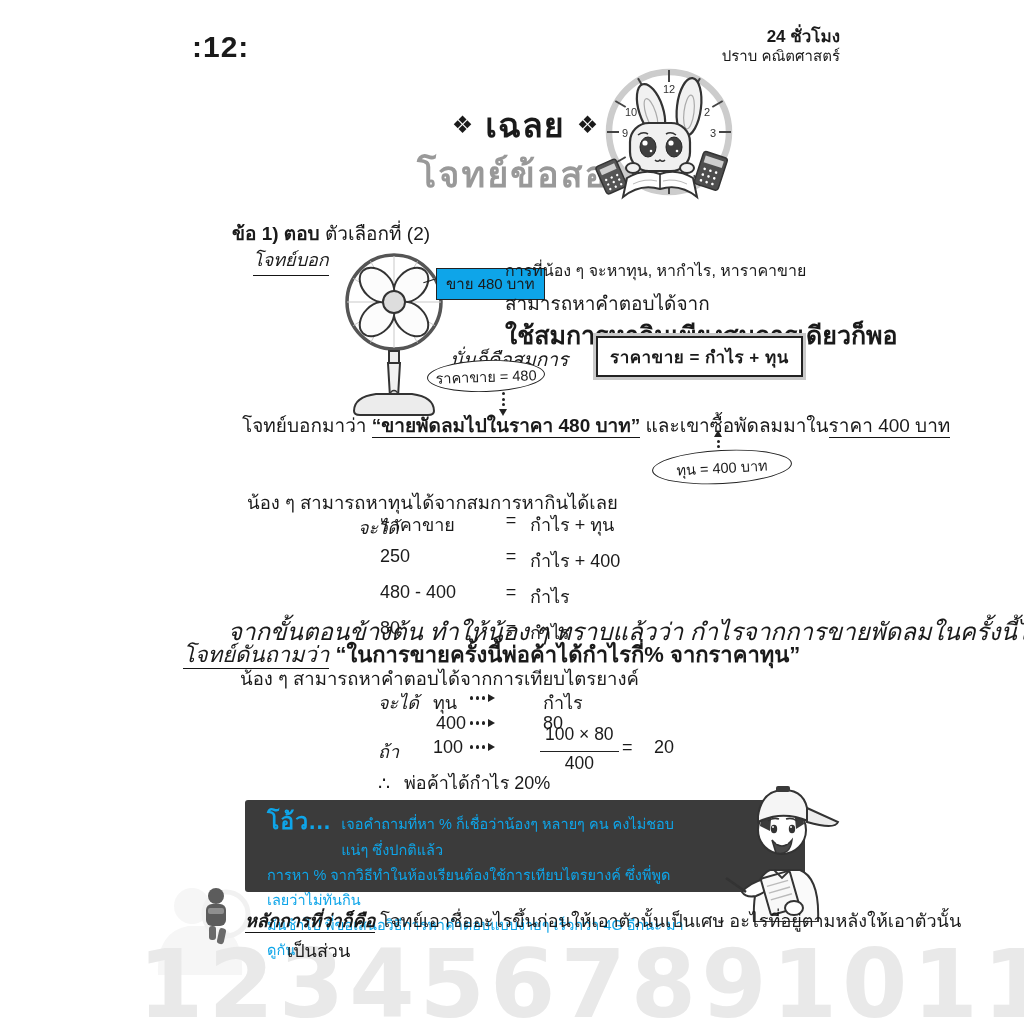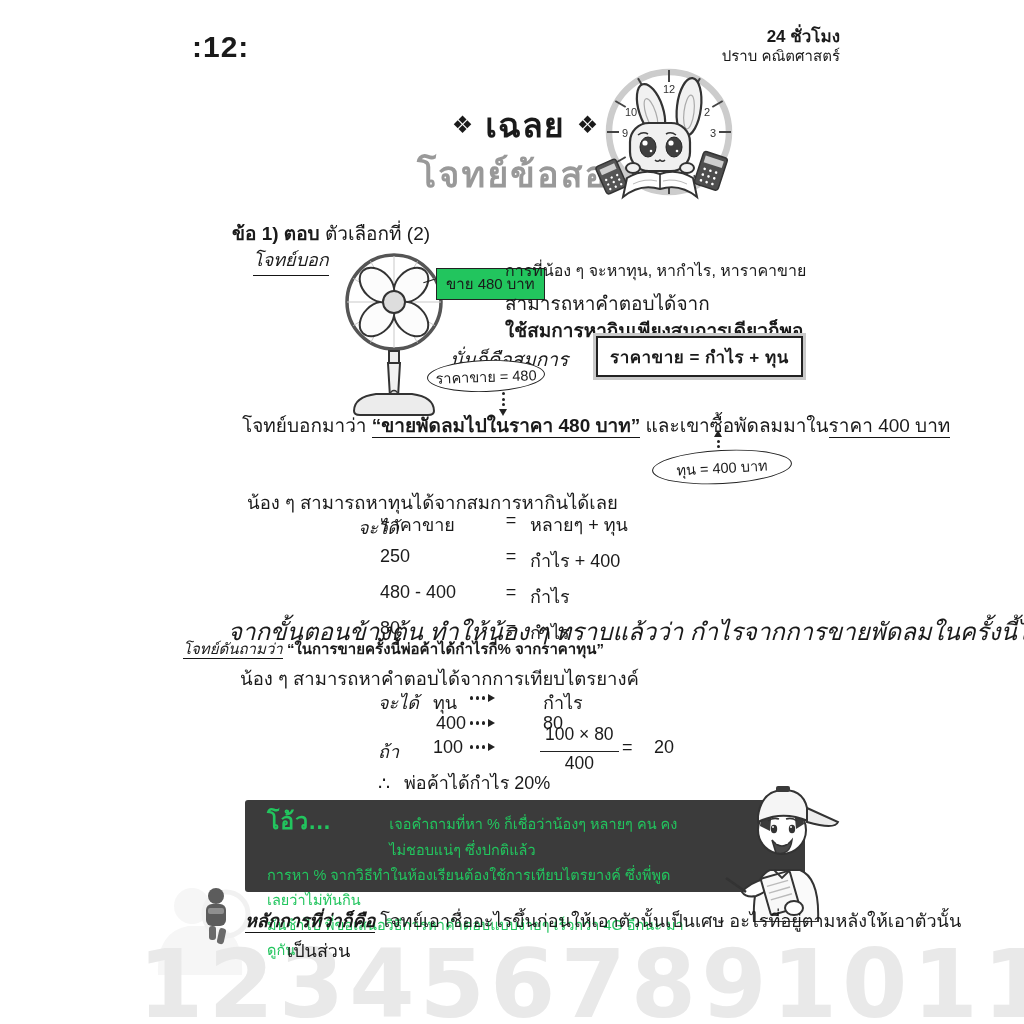--- a/index.html
+++ b/index.html
@@ -18,21 +18,21 @@
   .title-row .diamond{font-size:24px;line-height:1;}
   .title-row .t{font-size:34px;font-weight:bold;letter-spacing:1px;}
   .subtitle{left:410px;top:146px;width:230px;text-align:center;font-size:36px;font-weight:bold;
             color:#999;letter-spacing:2px;}
   
   .answer-line{left:232px;top:218px;font-size:19px;}
   .given-label{left:253px;top:245px;font-size:18px;}
   
   .intro1{left:505px;top:258px;font-size:16px;text-align:center;}
   .intro2{left:505px;top:288px;font-size:19px;}
-  .intro3{left:505px;top:315px;font-size:19px;font-weight:bold;}
+  .intro3{left:505px;top:315px;font-size:25px;font-weight:bold;}
   .eq-intro{left:450px;top:344px;font-size:19px;}
   .eq-box{left:596px;top:336px;border:2px solid #222;outline:3px solid #c9c9c9;
           padding:5px 12px;font-size:17px;font-weight:bold;letter-spacing:.5px;background:#fff;}
   
   .bubble{border:1.7px solid #222;border-radius:50%;display:flex;align-items:center;
           justify-content:center;font-size:14.5px;background:#fff;}
   .bubble-price{left:427px;top:360px;width:116px;height:30px;transform:rotate(-2deg);}
   .bubble-cost{left:652px;top:450px;width:138px;height:32px;transform:rotate(-3deg);}
   
   .dav{display:flex;flex-direction:column;align-items:center;gap:2.5px;}
@@ -46,58 +46,58 @@
   .arrow-up-1{left:714px;top:430px;}
   
   .statement{left:242px;top:410px;font-size:19px;white-space:nowrap;}
   
   .solve-lead{left:247px;top:488px;font-size:18.5px;}
   .get-label{left:358px;top:513px;font-size:18px;}
   .eq-grid{left:380px;top:510px;display:grid;grid-template-columns:112px 38px auto;row-gap:7px;font-size:18px;}
   .eq-grid .l{text-align:left;}
   .eq-grid .s{text-align:center;}
   .conclusion{left:228px;top:612px;font-size:24px;white-space:nowrap;}
-  .ask-line{left:183px;top:637px;font-size:15px;white-space:nowrap;}
+  .ask-line{left:183px;top:637px;font-size:22px;white-space:nowrap;}
   .method-line{left:240px;top:664px;font-size:18.5px;}
   
   .r-label1{left:378px;top:688px;font-size:18px;}
   .r-h-left{left:433px;top:688px;font-size:18px;}
   .r-h-right{left:543px;top:688px;font-size:18px;}
   .r-arrow1{left:470px;top:694px;}
   .r-v2l{left:436px;top:713px;font-size:18px;}
   .r-v2r{left:543px;top:713px;font-size:18px;}
   .r-arrow2{left:470px;top:719px;}
   .r-label3{left:378px;top:737px;font-size:18px;}
   .r-v3l{left:433px;top:737px;font-size:18px;}
   .r-arrow3{left:470px;top:743px;}
   .frac{left:540px;top:724px;display:inline-block;text-align:center;font-size:17.5px;}
   .frac .num{display:block;border-bottom:1.6px solid #222;padding:0 5px 6px;}
   .frac .den{display:block;padding-top:1px;}
   .r-eq{left:622px;top:737px;font-size:18px;}
   .r-res{left:654px;top:737px;font-size:18px;}
   .r-tf{left:378px;top:772px;font-size:19px;}
   .r-final{left:404px;top:768px;font-size:18px;}
   
-  .banner{left:245px;top:800px;width:560px;height:92px;background:#3b3b3b;color:#22c55e;
+  .banner{left:245px;top:800px;width:560px;height:92px;background:#3b3b3b;color:#0ea5e9;
           border-radius:3px;box-sizing:border-box;padding:8px 118px 8px 22px;z-index:3;}
   .banner .row1{display:flex;align-items:baseline;gap:10px;line-height:26px;}
   .banner .lead{font-size:23px;font-weight:bold;letter-spacing:1px;}
-  .banner .txt{font-size:14.5px;margin-left:48px;}
+  .banner .txt{font-size:14.5px;}
   .banner .row2,.banner .row3{font-size:14.5px;line-height:25px;}
   .teacher{left:722px;top:780px;z-index:4;}
   
   .principle1{left:245px;top:906px;font-size:18px;white-space:nowrap;z-index:5;}
   .principle2{left:245px;top:936px;font-size:18px;z-index:5;margin-left:42px;}
   
   .watermark{left:138px;top:938px;font-family:"DejaVu Sans",sans-serif;font-size:94px;font-weight:bold;
              color:#e9e9e9;letter-spacing:5px;white-space:nowrap;z-index:1;line-height:1;}
   .stamp{left:196px;top:886px;z-index:2;}
   .ghost{left:148px;top:880px;z-index:0;opacity:.55;}
   
-  .fan-tag{left:436px;top:268px;border:1.6px solid #222;padding:3px 9px;font-size:15px;background:#22c55e;}
+  .fan-tag{left:436px;top:268px;border:1.6px solid #222;padding:3px 9px;font-size:15px;background:#0ea5e9;}
   .fan-tag-line{left:423px;top:280px;width:15px;border-top:1.7px solid #222;transform:rotate(-18deg);}
   svg text{font-family:"Liberation Sans",sans-serif;}
 </style>
 </head>
 <body>
 
 <div class="page">
 
   <div class="abs watermark">123456789101112</div>
 
@@ -263,21 +263,21 @@
       <i></i>
       <i></i>
   </div>
   <div class="abs bubble bubble-cost">ทุน = 400 บาท</div>
 
   <div class="abs solve-lead">น้อง ๆ สามารถหาทุนได้จากสมการหากินได้เลย</div>
   <div class="abs get-label it">จะได้</div>
   <div class="abs eq-grid">
     <span class="l">ราคาขาย</span>
     <span class="s">=</span>
-    <span class="r">หลายๆ + ทุน</span>
+    <span class="r">กำไร + ทุน</span>
     <span class="l">250</span>
     <span class="s">=</span>
     <span class="r">กำไร + 400</span>
     <span class="l">480 - 400</span>
     <span class="s">=</span>
     <span class="r">กำไร</span>
     <span class="l">80</span>
     <span class="s">=</span>
     <span class="r">กำไร</span>
   </div>

